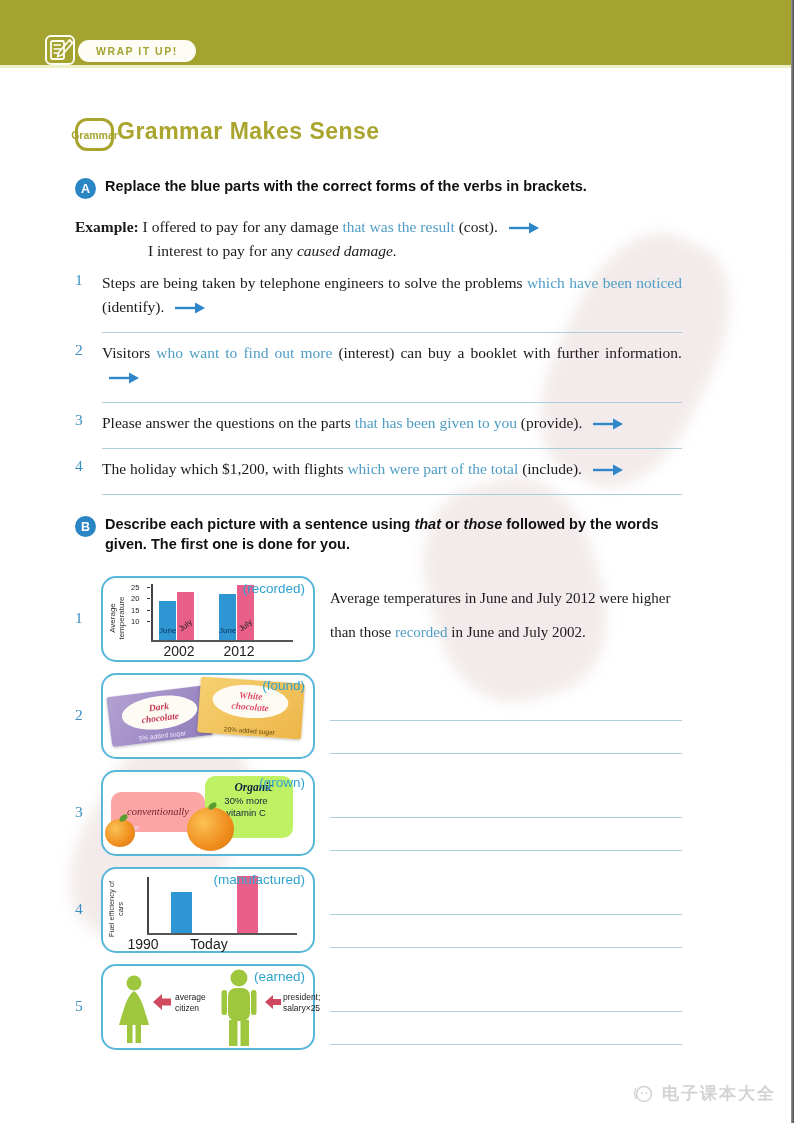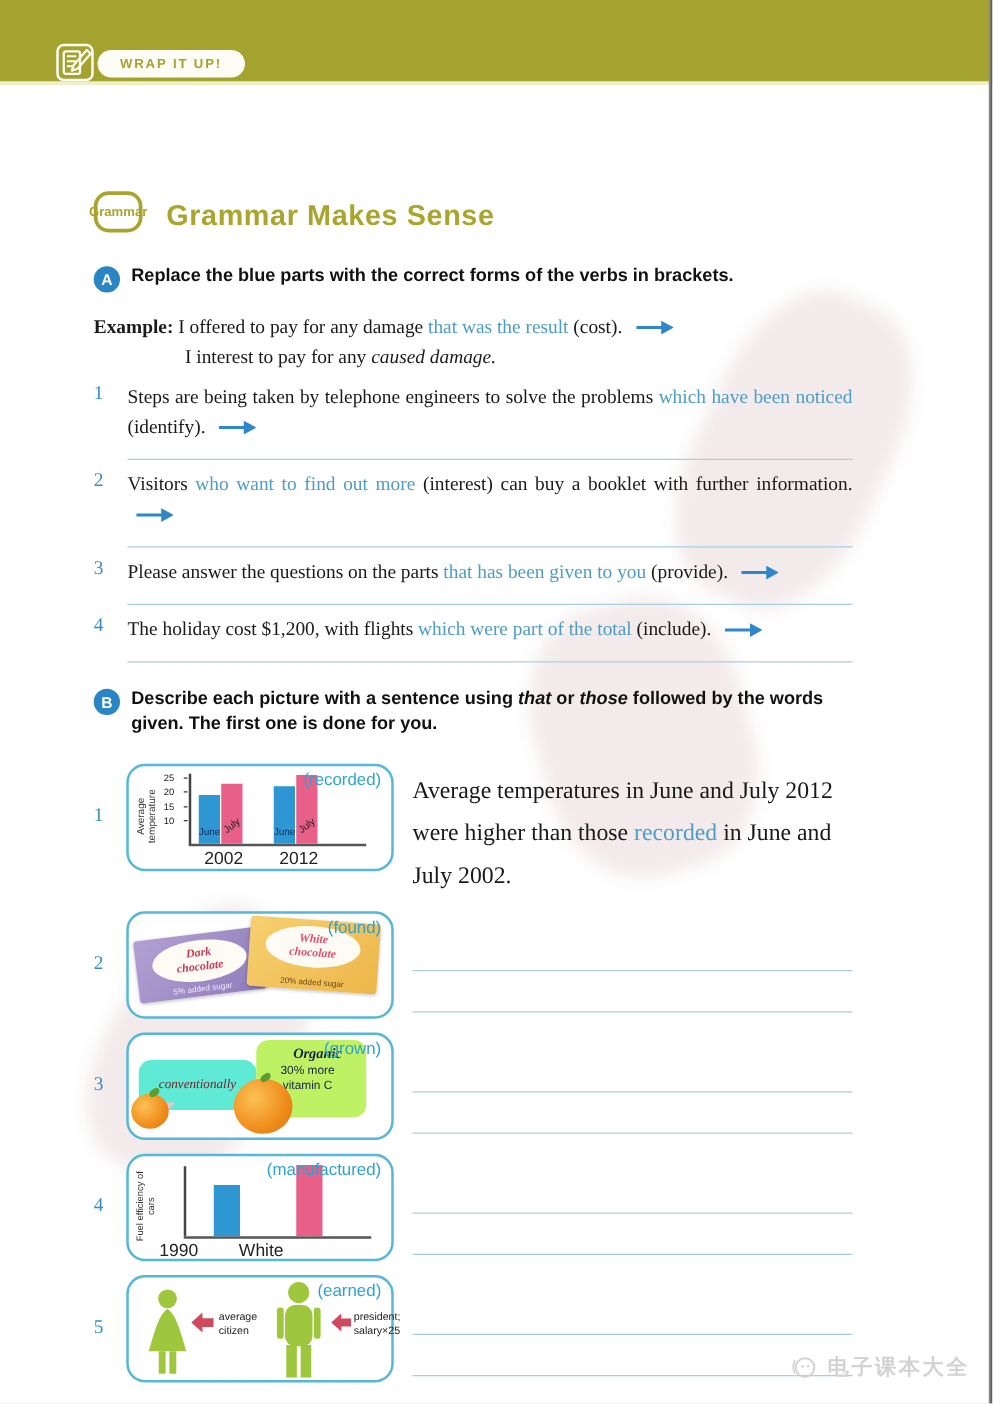--- a/index.html
+++ b/index.html
@@ -14,21 +14,21 @@
   
   .hdr { position:relative; height:68px; background:#a5a330; border-bottom:3px solid #eef0c9; }
   .hdr-icon { position:absolute; left:44px; top:34px; }
   .hdr-pill { position:absolute; left:78px; top:40px; height:22px; padding:0 18px;
     background:#fdfdf6; border-radius:12px; display:flex; align-items:center; }
   .hdr-pill span { font-size:10.5px; font-weight:bold; letter-spacing:1.5px; color:#a5a330; }
   
   .ghost { position:absolute; background:rgba(233,219,219,.55); filter:blur(7px); border-radius:40%; }
   
   .content { position:relative; padding:0 0 0 75px; width:720px; }
-  .title-row { display:flex; align-items:flex-end; gap:19px; padding-top:85px; }
+  .title-row { display:flex; align-items:flex-start; gap:3px; padding-top:50px; }
   .g-badge { width:39px; height:33px; border:3px solid #a8a52f; border-radius:12px;
     display:flex; align-items:center; justify-content:center; flex-shrink:0; }
   .g-badge span { font-size:10.5px; font-weight:bold; color:#a8a52f; }
   .title-row h1 { font-size:23px; font-weight:bold; color:#aaa52e; letter-spacing:.5px; }
   .sec-head { display:flex; gap:9px; margin-top:26px; width:607px; }
   .sec-circle { width:21px; height:21px; border-radius:50%; background:#2a85c5; color:#fff;
     font-size:12.5px; font-weight:bold; display:flex; align-items:center; justify-content:center;
     flex-shrink:0; margin-top:1px; }
   .sec-head p { font-size:14.5px; font-weight:bold; line-height:1.35; color:#111; }
   .serif { font-family:"Liberation Serif", serif; font-size:15.5px; }
@@ -44,21 +44,21 @@
   .a-item .ans-line { margin:13px 0 6px 0; }
   .b-head { margin-top:20px; }
   .b-head i { font-style:italic; }
   .b-rows { margin-top:22px; }
   .b-row { display:flex; margin-bottom:11px; }
   .b-num { width:26px; padding-top:33px; color:#3a8fc0; font-family:"Liberation Serif",serif; font-size:15.5px; }
   .card { position:relative; width:214px; height:86px; border:2.5px solid #56b7d9;
     border-radius:15px; background:#fff; flex-shrink:0; overflow:visible; }
   .tag { position:absolute; top:3px; right:8px; font-size:13.5px; color:#2fa3cf; z-index:5; }
   .b-right { flex:1; padding-left:15px; max-width:367px; }
-  .b-right .ex-answer { font-family:"Liberation Serif",serif; font-size:19px; line-height:34px; margin-top:5px; }
+  .b-right .ex-answer { font-family:"Liberation Serif",serif; font-size:15px; line-height:34px; margin-top:5px; }
   .b-right .ans-line.l1 { margin-top:47px; }
   .b-right .ans-line.l2 { margin-top:32px; }
   
   .mc { position:absolute; inset:4px; }
   .ylab { position:absolute; left:-21px; top:26px; width:64px; height:20px; transform:rotate(-90deg);
     font-size:8px; line-height:1.15; text-align:center; color:#333; }
   .ticks { position:absolute; left:24px; top:1px; width:15px; }
   .tick { height:11.2px; font-size:7.5px; text-align:left; color:#222; position:relative; }
   .tick::after { content:""; position:absolute; right:-4px; top:4px; width:3px; height:1px; background:#333; }
   .axis-v { position:absolute; left:44px; top:2px; width:1.5px; height:57px; background:#444; }
@@ -89,21 +89,21 @@
     border-radius:50%; display:flex; align-items:center; justify-content:center; text-align:center; }
   .choc .oval span { font-family:"Liberation Serif",serif; font-style:italic; font-weight:bold;
     font-size:9.5px; line-height:1.1; width:58px; }
   .choc.dark .oval span { color:#c73a58; }
   .choc.white .oval span { color:#e0506e; }
   .choc .sub { position:absolute; bottom:2px; left:0; width:100%; text-align:center; font-size:6.5px; }
   .choc.dark .sub { color:#efe7ff; }
   .choc.white .sub { color:#6b4a12; }
   
   .bubble { position:absolute; border-radius:10px; }
-  .bubble.pink { left:8px; top:20px; width:94px; height:40px; background:#5eead4; }
+  .bubble.pink { left:8px; top:20px; width:94px; height:40px; background:#fca5a5; }
   .bubble.pink::after { content:""; position:absolute; bottom:-9px; left:16px;
     border:7px solid transparent; border-top:8px solid #f4bfd0; border-left:6px solid #f4bfd0; }
   .bubble.pink span { display:block; text-align:center; line-height:40px;
     font-family:"Liberation Serif",serif; font-style:italic; font-size:10.5px; color:#7a2030; }
   .bubble.blue { left:102px; top:4px; width:88px; height:62px; background:#bef264; padding:5px 0 16px 10px; }
   .bubble.blue::after { content:""; position:absolute; bottom:-9px; left:12px;
     border:7px solid transparent; border-top:8px solid #93d2f0; border-left:6px solid #93d2f0; }
   .bubble.blue .bt { font-family:"Liberation Serif",serif; font-style:italic; font-weight:bold;
     font-size:11.5px; color:#14243e; }
   .bubble.blue .bs { font-size:9.5px; color:#14243e; width:62px; line-height:1.25; margin-top:2px; }
@@ -186,21 +186,21 @@
     <div class="a-item serif">
       <span class="num">3</span>
       <p><span>Please answer the questions on the parts </span><span class="blue">that has been given to you</span><span> (provide). </span><svg class="arrow-svg" width="30" height="12" viewBox="0 0 30 12">
             <line x1="0" y1="6" x2="22" y2="6" stroke="#2f86c9" stroke-width="2.4"></line>
             <polygon points="20,0.5 30,6 20,11.5" fill="#2f86c9"></polygon>
           </svg></p>
       <div class="ans-line"></div>
     </div>
     <div class="a-item serif">
       <span class="num">4</span>
-      <p><span>The holiday cost $1,200, with flights </span><span class="blue">which were part of the total</span><span> (include). </span><svg class="arrow-svg" width="30" height="12" viewBox="0 0 30 12">
+      <p><span>The holiday which $1,200, with flights </span><span class="blue">which were part of the total</span><span> (include). </span><svg class="arrow-svg" width="30" height="12" viewBox="0 0 30 12">
             <line x1="0" y1="6" x2="22" y2="6" stroke="#2f86c9" stroke-width="2.4"></line>
             <polygon points="20,0.5 30,6 20,11.5" fill="#2f86c9"></polygon>
           </svg></p>
       <div class="ans-line"></div>
     </div>
 
     <div class="sec-head b-head">
       <div class="sec-circle">B</div>
       <p><span>Describe each picture with a sentence using </span><i>that</i><span> or </span><i>those</i><span> followed by the words given. The first one is done for you.</span></p>
     </div>
@@ -293,21 +293,21 @@
           <span class="tag">(manufactured)</span>
           <div class="mc mc4">
             <div class="ylab">Fuel efficiency of cars</div>
             <div class="axis-v"></div>
             <div class="axis-h"></div>
             <div class="bars">
               <div class="bar4 b" style="left: 24px; height: 41.4px;"></div>
               <div class="bar4 p" style="left: 90px; height: 57.04px;"></div>
             </div>
             <span class="xl" style="left:14px">1990</span>
-            <span class="xl" style="left:80px">White</span>
+            <span class="xl" style="left:80px">Today</span>
           </div>
         </div>
         <div class="b-right">
           <div class="ans-line l1"></div>
           <div class="ans-line l2"></div>
         </div>
       </div>
 
       <div class="b-row">
         <div class="b-num">5</div>

